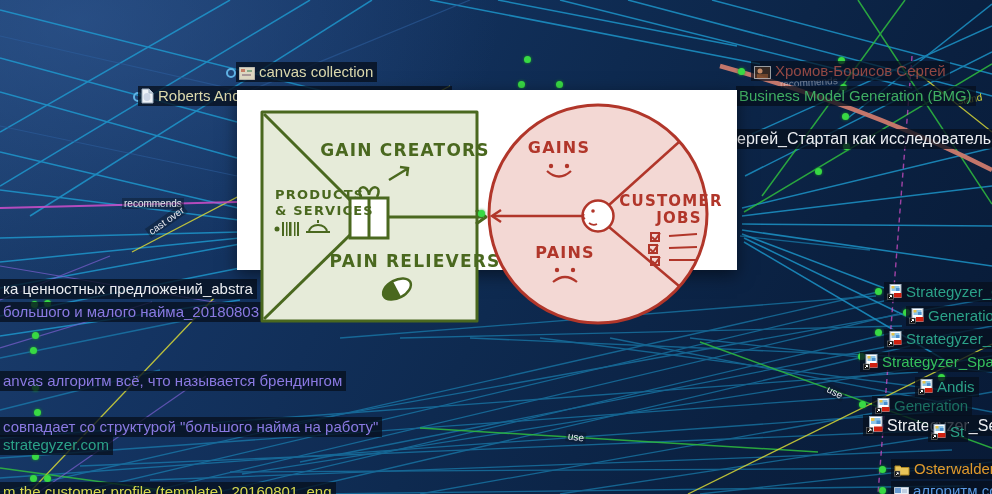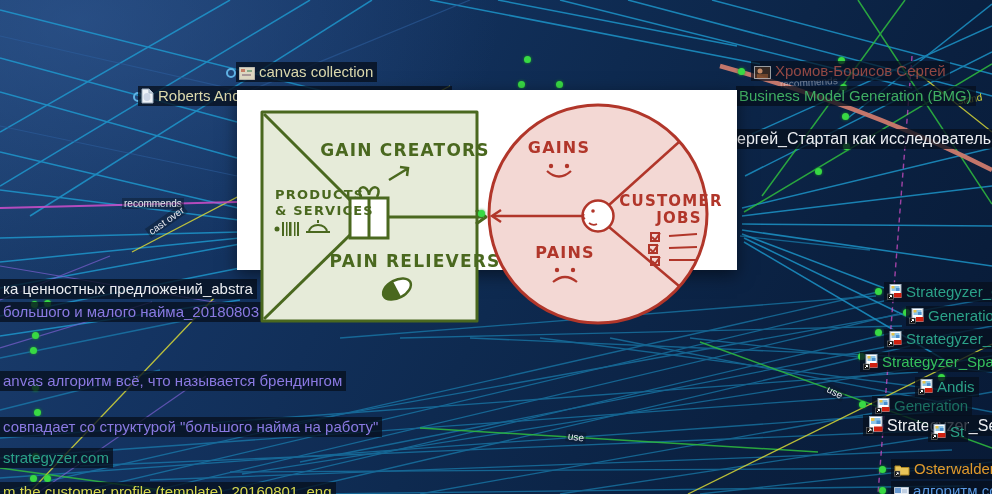--- a/index.html
+++ b/index.html
@@ -196,21 +196,21 @@
       </span>
     <span>Хромов-Борисов Сергей</span>
   </div>
   <div class="lbl c-green" style="left:736px;top:86px">Business Model Generation (BMG)</div>
   <div class="lbl c-white big" style="left:734px;top:129px">ергей_Стартап как исследовательски</div>
 
   <div class="lbl c-white" style="left:0;top:279px">ка ценностных предложений_abstra</div>
   <div class="lbl c-purple" style="left:0;top:302px">большого и малого найма_20180803</div>
   <div class="lbl c-purple" style="left:0;top:371px">anvas алгоритм всё, что называется брендингом</div>
   <div class="lbl c-purple" style="left:0;top:417px">совпадает со структурой "большого найма на работу"</div>
-  <div class="lbl c-teal" style="left:0;top:448px">strategyzer.com</div>
+  <div class="lbl c-teal" style="left:0;top:435px">strategyzer.com</div>
   <div class="lbl c-yellow" style="left:0;top:482px">m the customer profile (template)_20160801_eng</div>
 
   <div class="frow" style="left:884px;top:282px">
     <span class="fic">
         <svg width="15" height="16">
           <rect x="3" y="0.5" width="11" height="13" fill="#fff" stroke="#99aabb"></rect>
           <rect x="4.5" y="2" width="8" height="5" fill="#8ec6e8"></rect>
           <rect x="4.5" y="2" width="3" height="2.5" fill="#e8c44a"></rect>
           <rect x="9" y="4" width="3.5" height="3" fill="#4a90d0"></rect>
           <rect x="7" y="9" width="7.5" height="4.5" fill="#d02010"></rect>

